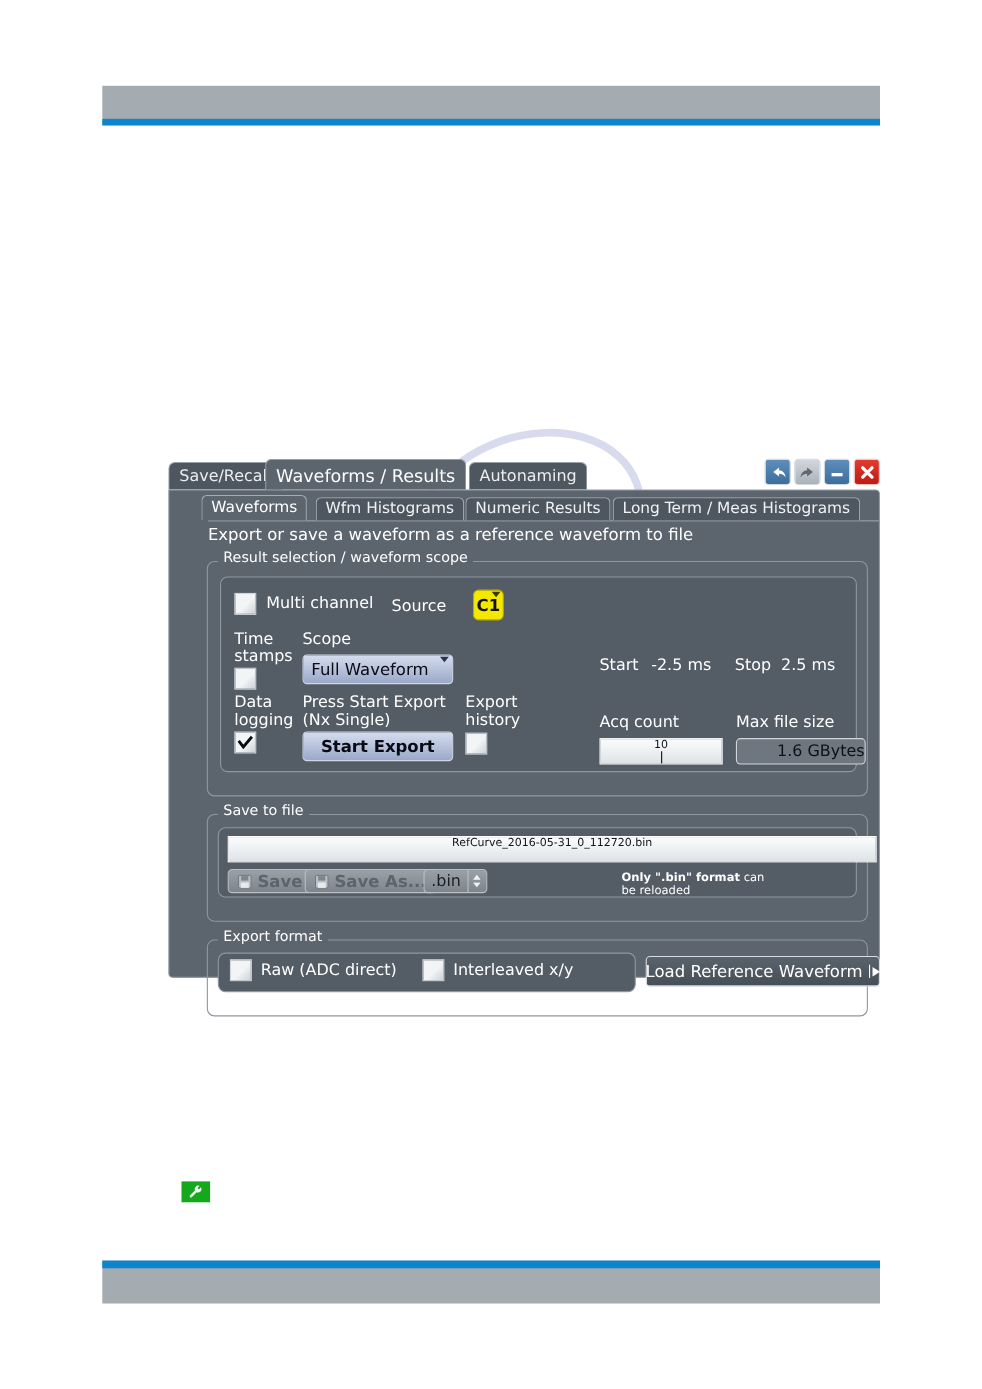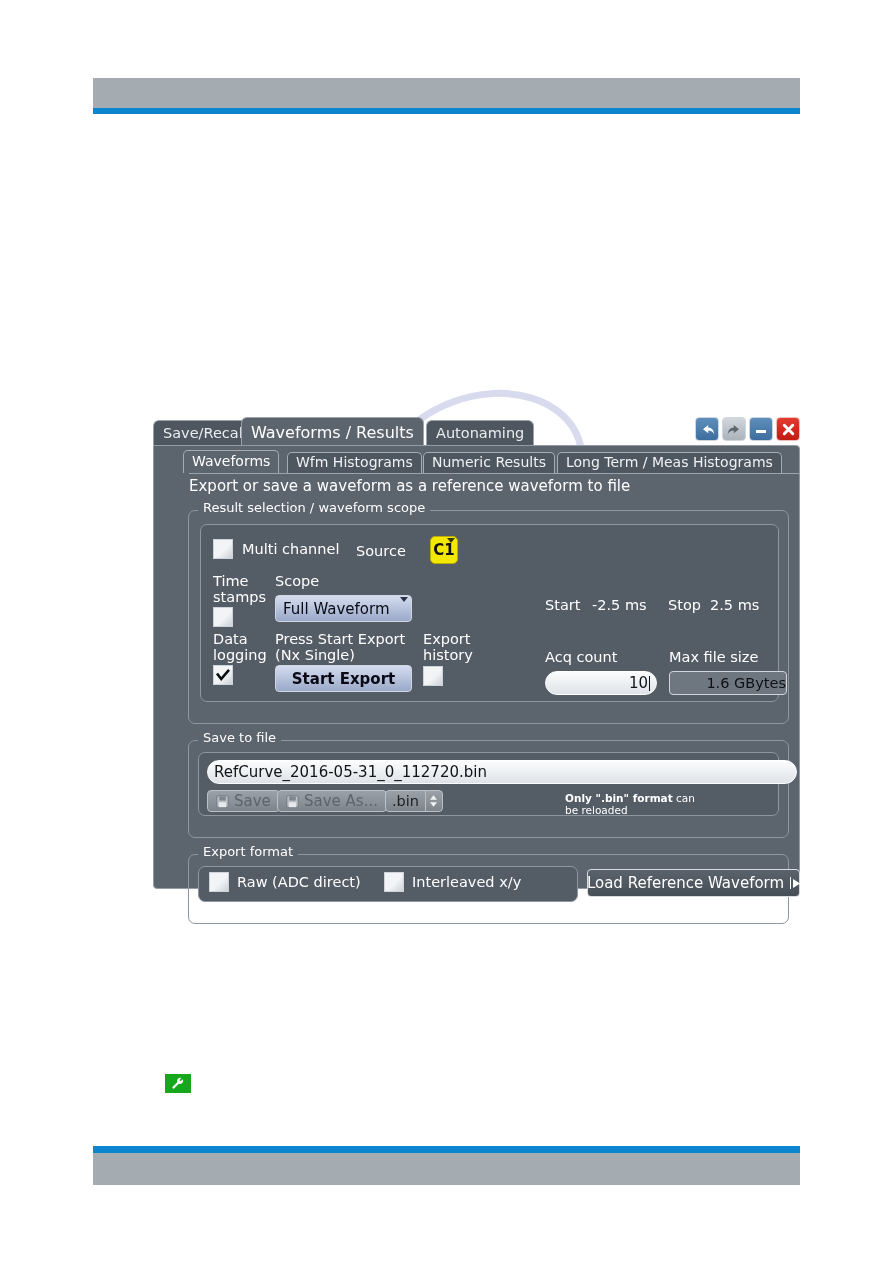--- a/index.html
+++ b/index.html
@@ -244,27 +244,28 @@
     width: 0; height: 0;
     border-left: 4px solid transparent;
     border-right: 4px solid transparent;
     border-top: 5px solid #2c3348;
   }
 
   
   .txtfield {
     background: linear-gradient(#fbfcfd,#dfe3e7);
     border: 1px solid #ffffff;
-    border-radius: 12px;
+    border-radius: 0;
     color: #101418;
-    font-size: 15px;
+    font-size: 10px;
     display: flex;
     align-items: center;
     box-sizing: border-box;
     padding: 0 6px;
+    flex-direction: column;
   }
   .readonly-field {
     background: #6e767f;
     border: 1px solid #cfd5db;
     border-radius: 4px;
     color: #0e1216;
     font-size: 14.5px;
     display: flex;
     align-items: center;
     justify-content: flex-end;
@@ -283,20 +284,21 @@
     border: 1px solid #b9c0c6;
     border-radius: 4px;
     color: #5d646b;
     font-size: 15px;
     display: flex;
     align-items: center;
     gap: 5px;
     padding: 0 8px;
     box-sizing: border-box;
     white-space: nowrap;
+    font-weight: bold;
   }
   .darkbtn {
     background: linear-gradient(#5a626b,#464e57);
     border: 1px solid #d6dce1;
     border-radius: 4px;
     color: #ffffff;
     font-size: 15px;
     display: flex;
     align-items: center;
     justify-content: center;

